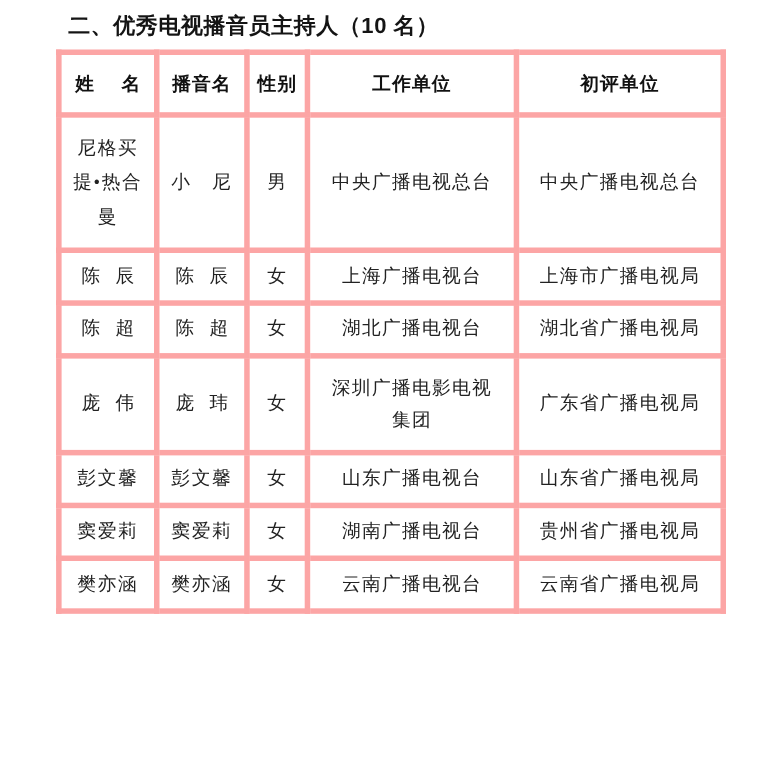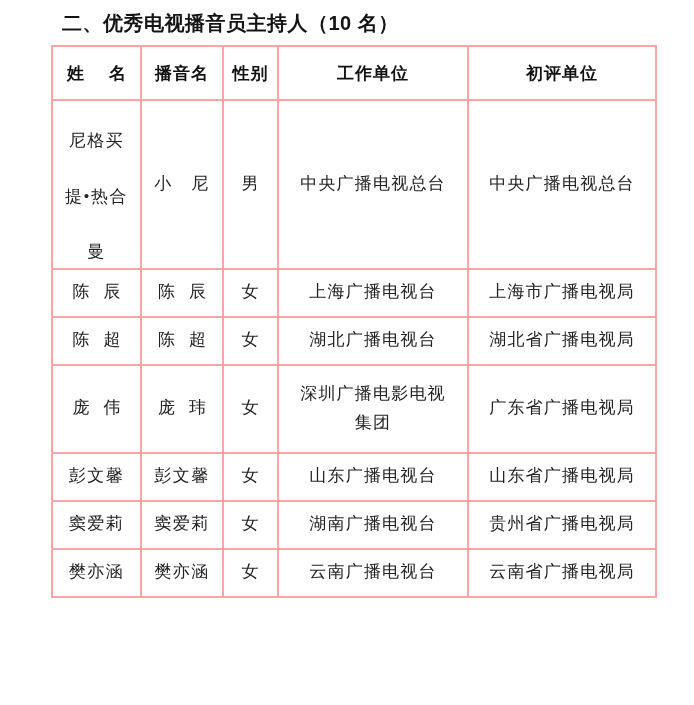--- a/index.html
+++ b/index.html
@@ -43,21 +43,21 @@
   
   .roster-table {
     position: absolute;
     left: 51px;
     top: 45px;
     width: 604px;
     border-collapse: collapse;
     table-layout: fixed;
   }
   .roster-table td, .roster-table th {
-    border: 2px solid #fca5a5;
+    border: 5px solid #fca5a5;
     text-align: center;
     vertical-align: middle;
     padding: 0;
     background: #ffffff;
   }
 
   
   col.c-name    { width: 89px; }
   col.c-air     { width: 82px; }
   col.c-gender  { width: 55px; }
@@ -94,21 +94,20 @@
   
   .spaced-2 {
     display: inline-block;
     letter-spacing: 14px;
     text-indent: 14px;
   }
   .stacked {
     display: block;
     line-height: 1.62;
     padding: 2px 4px;
-    margin-top: 24px;
   }
   .unit-two-line {
     display: block;
     line-height: 1.7;
     padding: 0 6px;
   }
 </style>
 </head>
 <body>
 

